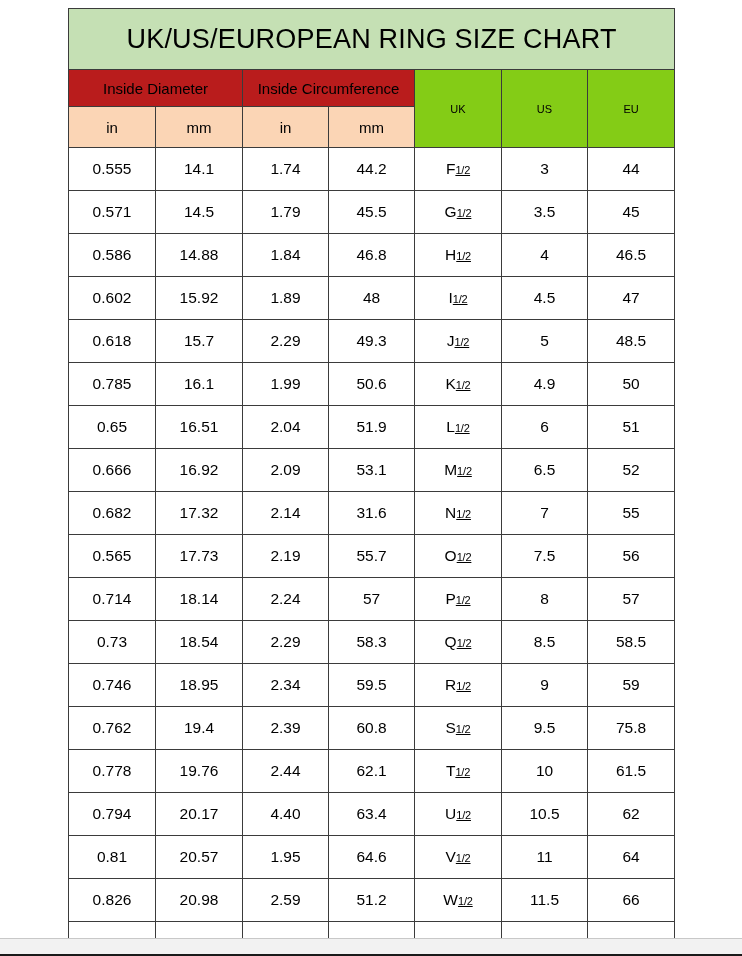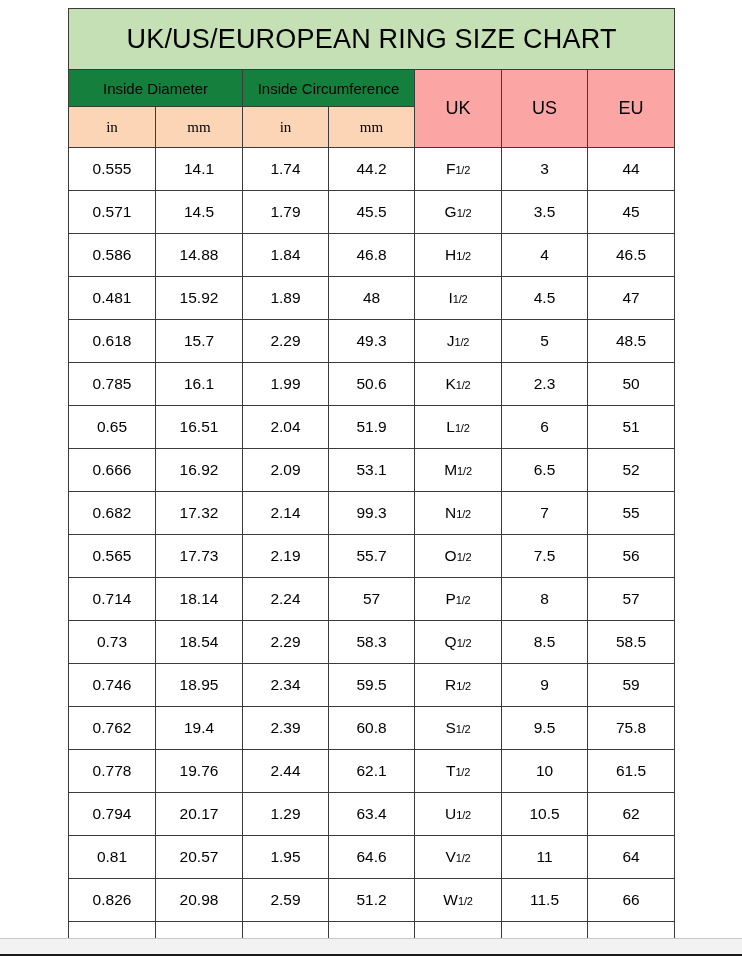--- a/index.html
+++ b/index.html
@@ -56,47 +56,47 @@
   }
 
   .title-cell {
     background: #c5e0b4;
     height: 60px;
     font-size: 27px;
     letter-spacing: 0.2px;
   }
 
   .grp-head {
-    background: #15803d;
+    background: #b91c1c;
     height: 36px;
     font-size: 15px;
   }
 
   .unit-head {
     background: #fbd5b5;
     height: 40px;
     font-size: 15px;
-    font-family: Liberation Serif, serif;
   }
 
   .side-head {
-    background: #fca5a5;
-    font-size: 18px;
+    background: #84cc16;
+    font-size: 11px;
   }
 
   .data-cell {
     background: #ffffff;
     height: 42px;
     font-size: 15.5px;
   }
 
   .frac {
     font-size: 11px;
     vertical-align: baseline;
     letter-spacing: -0.2px;
+    text-decoration: underline;
   }
 
   col.c-in1  { width: 87px; }
   col.c-mm1  { width: 87px; }
   col.c-in2  { width: 86px; }
   col.c-mm2  { width: 86px; }
   col.c-uk   { width: 87px; }
   col.c-us   { width: 86px; }
   col.c-eu   { width: 87px; }
 </style>
@@ -159,21 +159,21 @@
         <tr>
           <td class="data-cell">0.586</td>
           <td class="data-cell">14.88</td>
           <td class="data-cell">1.84</td>
           <td class="data-cell">46.8</td>
           <td class="data-cell"><span>H</span><span class="frac">1/2</span></td>
           <td class="data-cell">4</td>
           <td class="data-cell">46.5</td>
         </tr>
         <tr>
-          <td class="data-cell">0.481</td>
+          <td class="data-cell">0.602</td>
           <td class="data-cell">15.92</td>
           <td class="data-cell">1.89</td>
           <td class="data-cell">48</td>
           <td class="data-cell"><span>I</span><span class="frac">1/2</span></td>
           <td class="data-cell">4.5</td>
           <td class="data-cell">47</td>
         </tr>
         <tr>
           <td class="data-cell">0.618</td>
           <td class="data-cell">15.7</td>
@@ -182,21 +182,21 @@
           <td class="data-cell"><span>J</span><span class="frac">1/2</span></td>
           <td class="data-cell">5</td>
           <td class="data-cell">48.5</td>
         </tr>
         <tr>
           <td class="data-cell">0.785</td>
           <td class="data-cell">16.1</td>
           <td class="data-cell">1.99</td>
           <td class="data-cell">50.6</td>
           <td class="data-cell"><span>K</span><span class="frac">1/2</span></td>
-          <td class="data-cell">2.3</td>
+          <td class="data-cell">4.9</td>
           <td class="data-cell">50</td>
         </tr>
         <tr>
           <td class="data-cell">0.65</td>
           <td class="data-cell">16.51</td>
           <td class="data-cell">2.04</td>
           <td class="data-cell">51.9</td>
           <td class="data-cell"><span>L</span><span class="frac">1/2</span></td>
           <td class="data-cell">6</td>
           <td class="data-cell">51</td>
@@ -207,21 +207,21 @@
           <td class="data-cell">2.09</td>
           <td class="data-cell">53.1</td>
           <td class="data-cell"><span>M</span><span class="frac">1/2</span></td>
           <td class="data-cell">6.5</td>
           <td class="data-cell">52</td>
         </tr>
         <tr>
           <td class="data-cell">0.682</td>
           <td class="data-cell">17.32</td>
           <td class="data-cell">2.14</td>
-          <td class="data-cell">99.3</td>
+          <td class="data-cell">31.6</td>
           <td class="data-cell"><span>N</span><span class="frac">1/2</span></td>
           <td class="data-cell">7</td>
           <td class="data-cell">55</td>
         </tr>
         <tr>
           <td class="data-cell">0.565</td>
           <td class="data-cell">17.73</td>
           <td class="data-cell">2.19</td>
           <td class="data-cell">55.7</td>
           <td class="data-cell"><span>O</span><span class="frac">1/2</span></td>
@@ -269,21 +269,21 @@
           <td class="data-cell">19.76</td>
           <td class="data-cell">2.44</td>
           <td class="data-cell">62.1</td>
           <td class="data-cell"><span>T</span><span class="frac">1/2</span></td>
           <td class="data-cell">10</td>
           <td class="data-cell">61.5</td>
         </tr>
         <tr>
           <td class="data-cell">0.794</td>
           <td class="data-cell">20.17</td>
-          <td class="data-cell">1.29</td>
+          <td class="data-cell">4.40</td>
           <td class="data-cell">63.4</td>
           <td class="data-cell"><span>U</span><span class="frac">1/2</span></td>
           <td class="data-cell">10.5</td>
           <td class="data-cell">62</td>
         </tr>
         <tr>
           <td class="data-cell">0.81</td>
           <td class="data-cell">20.57</td>
           <td class="data-cell">1.95</td>
           <td class="data-cell">64.6</td>

